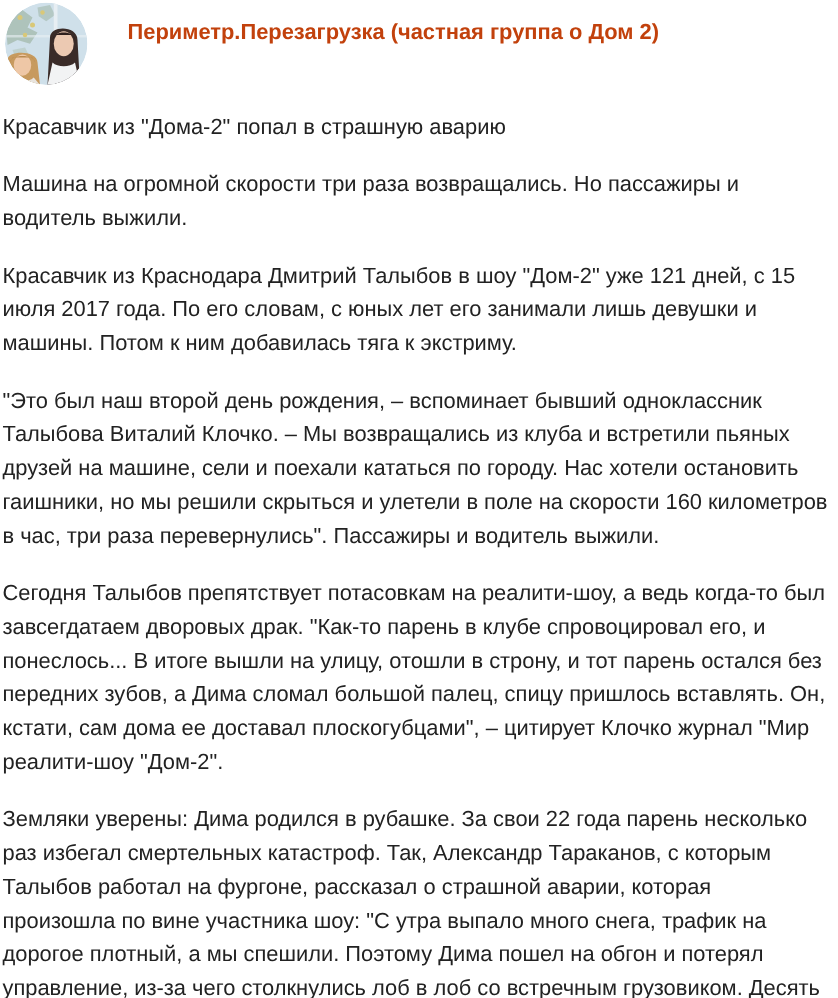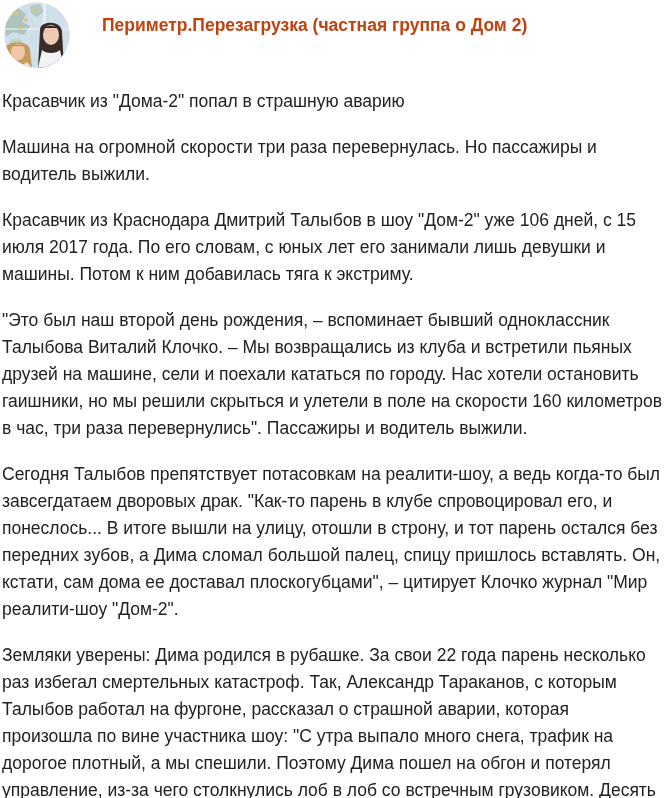--- a/index.html
+++ b/index.html
@@ -98,20 +98,20 @@
         </svg>
       </span>
     </a>
 
     <a class="group-name-link">Периметр.Перезагрузка (частная группа о Дом 2)</a>
 
   </div>
 
   <div class="post-body">
     <p>Красавчик из "Дома-2" попал в страшную аварию</p>
-    <p>Машина на огромной скорости три раза перевернулась. Но пассажиры и водитель выжили.</p>
-    <p>Красавчик из Краснодара Дмитрий Талыбов в шоу "Дом-2" уже 106 дней, с 15 июля 2017 года. По его словам, с юных лет его занимали лишь девушки и машины. Потом к ним добавилась тяга к экстриму.</p>
+    <p>Машина на огромной скорости три раза возвращались. Но пассажиры и водитель выжили.</p>
+    <p>Красавчик из Краснодара Дмитрий Талыбов в шоу "Дом-2" уже 121 дней, с 15 июля 2017 года. По его словам, с юных лет его занимали лишь девушки и машины. Потом к ним добавилась тяга к экстриму.</p>
     <p>"Это был наш второй день рождения, – вспоминает бывший одноклассник Талыбова Виталий Клочко. – Мы возвращались из клуба и встретили пьяных друзей на машине, сели и поехали кататься по городу. Нас хотели остановить гаишники, но мы решили скрыться и улетели в поле на скорости 160 километров в час, три раза перевернулись". Пассажиры и водитель выжили.</p>
     <p>Сегодня Талыбов препятствует потасовкам на реалити-шоу, а ведь когда-то был завсегдатаем дворовых драк. "Как-то парень в клубе спровоцировал его, и понеслось... В итоге вышли на улицу, отошли в строну, и тот парень остался без передних зубов, а Дима сломал большой палец, спицу пришлось вставлять. Он, кстати, сам дома ее доставал плоскогубцами", – цитирует Клочко журнал "Мир реалити-шоу "Дом-2".</p>
     <p>Земляки уверены: Дима родился в рубашке. За свои 22 года парень несколько раз избегал смертельных катастроф. Так, Александр Тараканов, с которым Талыбов работал на фургоне, рассказал о страшной аварии, которая произошла по вине участника шоу: "С утра выпало много снега, трафик на дорогое плотный, а мы спешили. Поэтому Дима пошел на обгон и потерял управление, из-за чего столкнулись лоб в лоб со встречным грузовиком. Десять сантиметров отделяло нас от смерти – фура везла 18 тонн металлических труб".</p>
   </div>
 
 </div>
 
 </body></html>

